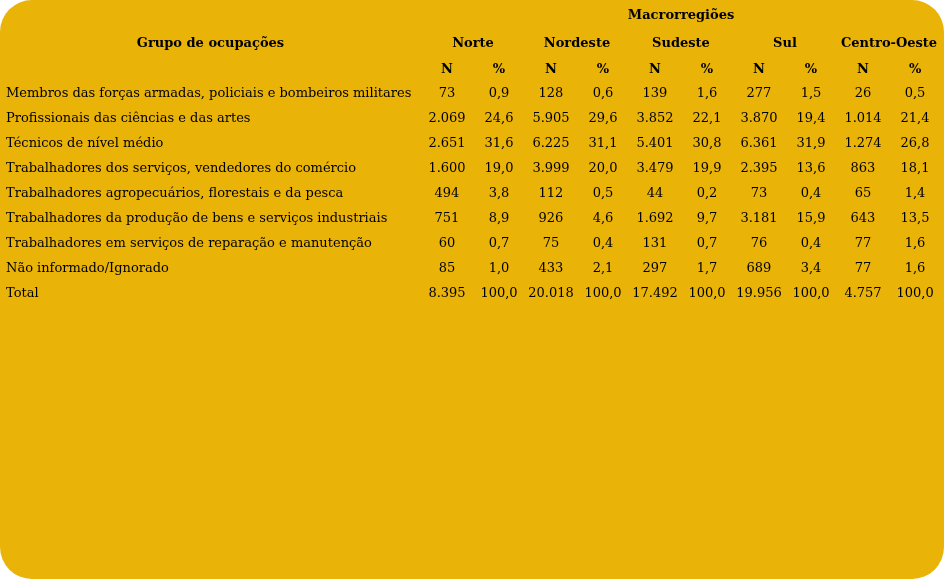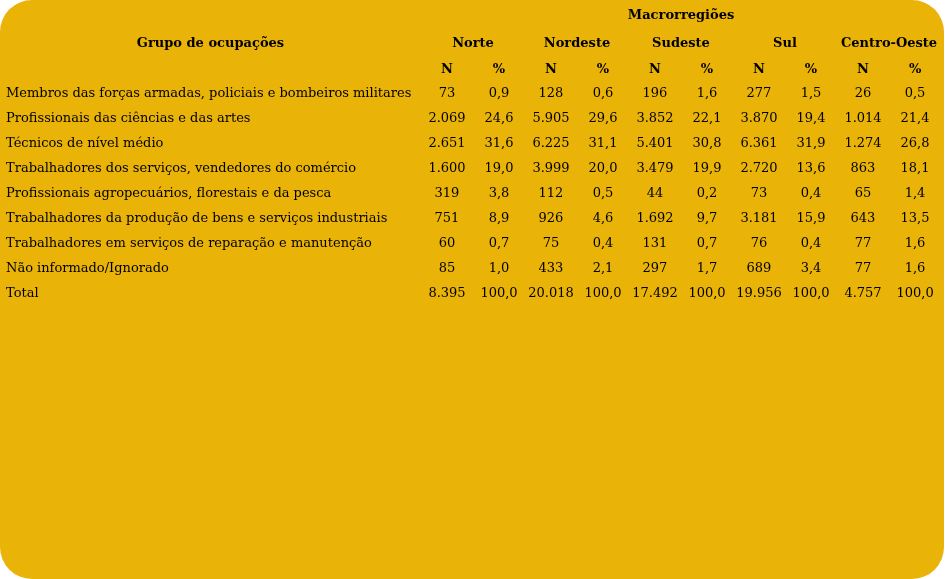--- a/index.html
+++ b/index.html
@@ -94,21 +94,21 @@
         <th>%</th>
       </tr>
     </thead>
     <tbody>
         <tr>
           <td class="label">Membros das forças armadas, policiais e bombeiros militares</td>
           <td class="num">73</td>
           <td class="num">0,9</td>
           <td class="num">128</td>
           <td class="num">0,6</td>
-          <td class="num">196</td>
+          <td class="num">139</td>
           <td class="num">1,6</td>
           <td class="num">277</td>
           <td class="num">1,5</td>
           <td class="num">26</td>
           <td class="num">0,5</td>
         </tr>
         <tr>
           <td class="label">Profissionais das ciências e das artes</td>
           <td class="num">2.069</td>
           <td class="num">24,6</td>
@@ -135,28 +135,28 @@
           <td class="num">26,8</td>
         </tr>
         <tr>
           <td class="label">Trabalhadores dos serviços, vendedores do comércio</td>
           <td class="num">1.600</td>
           <td class="num">19,0</td>
           <td class="num">3.999</td>
           <td class="num">20,0</td>
           <td class="num">3.479</td>
           <td class="num">19,9</td>
-          <td class="num">2.720</td>
+          <td class="num">2.395</td>
           <td class="num">13,6</td>
           <td class="num">863</td>
           <td class="num">18,1</td>
         </tr>
         <tr>
-          <td class="label">Profissionais agropecuários, florestais e da pesca</td>
-          <td class="num">319</td>
+          <td class="label">Trabalhadores agropecuários, florestais e da pesca</td>
+          <td class="num">494</td>
           <td class="num">3,8</td>
           <td class="num">112</td>
           <td class="num">0,5</td>
           <td class="num">44</td>
           <td class="num">0,2</td>
           <td class="num">73</td>
           <td class="num">0,4</td>
           <td class="num">65</td>
           <td class="num">1,4</td>
         </tr>

